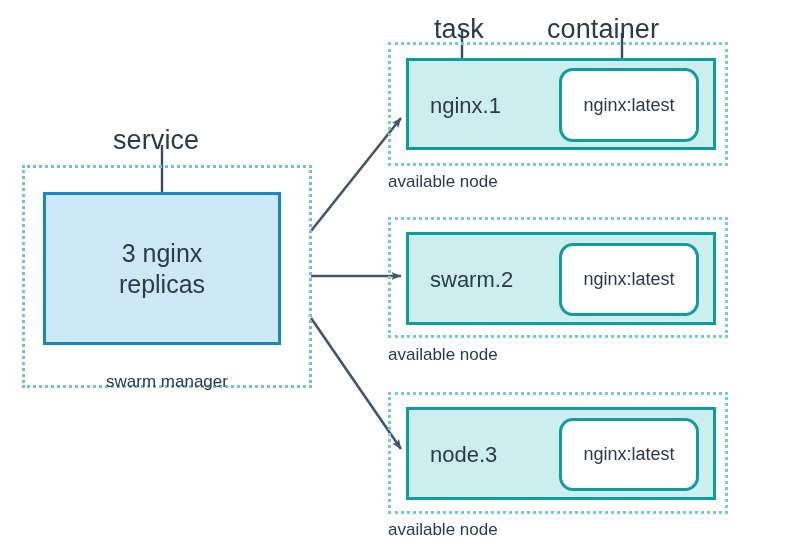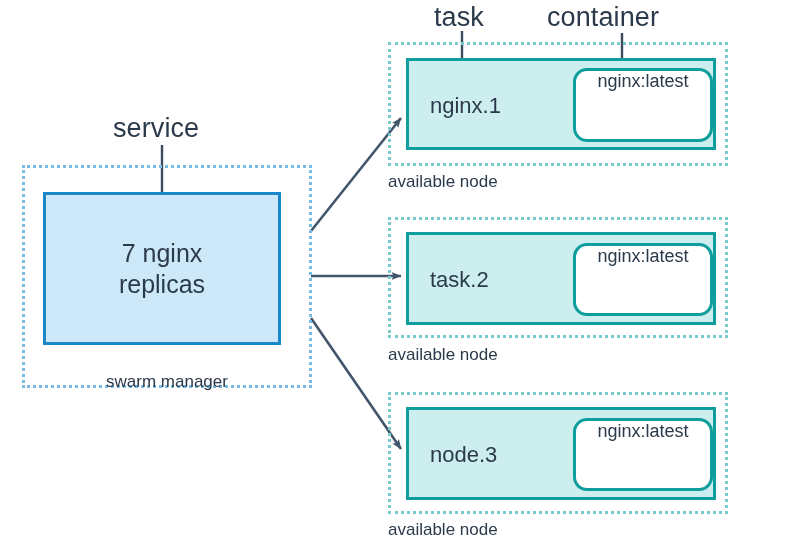--- a/index.html
+++ b/index.html
@@ -32,20 +32,21 @@
   }
 
   
   .annot-label {
     position: absolute;
     font-size: 27px;
     line-height: 30px;
     color: #2b3a4a;
     white-space: nowrap;
     letter-spacing: 0.1px;
+    margin-top: 12px;
   }
   #annot-task   { left: 434px; top: 2px; }
   #annot-container { left: 547px; top: 2px; }
   #annot-service { left: 113px; top: 113px; }
 
   
   #swarm-manager-group {
     position: absolute;
     left: 22px;
     top: 165px;
@@ -114,27 +115,28 @@
     font-size: 22px;
     color: #2b3a4a;
     white-space: nowrap;
   }
   #task-label-1 { top: 93px; }
   #task-label-2 { top: 267px; }
   #task-label-3 { top: 442px; }
 
   .container-box {
     position: absolute;
-    left: 573px;
+    left: 559px;
     width: 140px;
     background: #ffffff;
     border: 3px solid #0f9d9d;
     border-radius: 14px;
     box-sizing: border-box;
     display: flex;
+    align-items: center;
     justify-content: center;
   }
   #container-box-1 { top: 68px;  height: 74px; }
   #container-box-2 { top: 243px; height: 73px; }
   #container-box-3 { top: 418px; height: 73px; }
 
   .container-label {
     font-size: 18px;
     color: #2b3a4a;
     white-space: nowrap;
@@ -179,37 +181,37 @@
 
   <div class="annot-label" id="annot-task">task</div>
 
   <div class="annot-label" id="annot-container">container</div>
 
   <div class="annot-label" id="annot-service">service</div>
 
   <div id="swarm-manager-group"></div>
 
   <div id="service-box">
-    <div id="service-box-label">7 nginx
+    <div id="service-box-label">3 nginx
 replicas</div>
   </div>
 
   <div id="swarm-manager-caption">swarm manager</div>
 
   <div class="node-group" id="node-group-1"></div>
   <div class="task-box" id="task-box-1"></div>
   <div class="task-label" id="task-label-1">nginx.1</div>
   <div class="container-box" id="container-box-1">
     <span class="container-label">nginx:latest</span>
   </div>
   <div class="node-caption" id="node-caption-1">available node</div>
 
   <div class="node-group" id="node-group-2"></div>
   <div class="task-box" id="task-box-2"></div>
-  <div class="task-label" id="task-label-2">task.2</div>
+  <div class="task-label" id="task-label-2">swarm.2</div>
   <div class="container-box" id="container-box-2">
     <span class="container-label">nginx:latest</span>
   </div>
   <div class="node-caption" id="node-caption-2">available node</div>
 
   <div class="node-group" id="node-group-3"></div>
   <div class="task-box" id="task-box-3"></div>
   <div class="task-label" id="task-label-3">node.3</div>
   <div class="container-box" id="container-box-3">
     <span class="container-label">nginx:latest</span>

